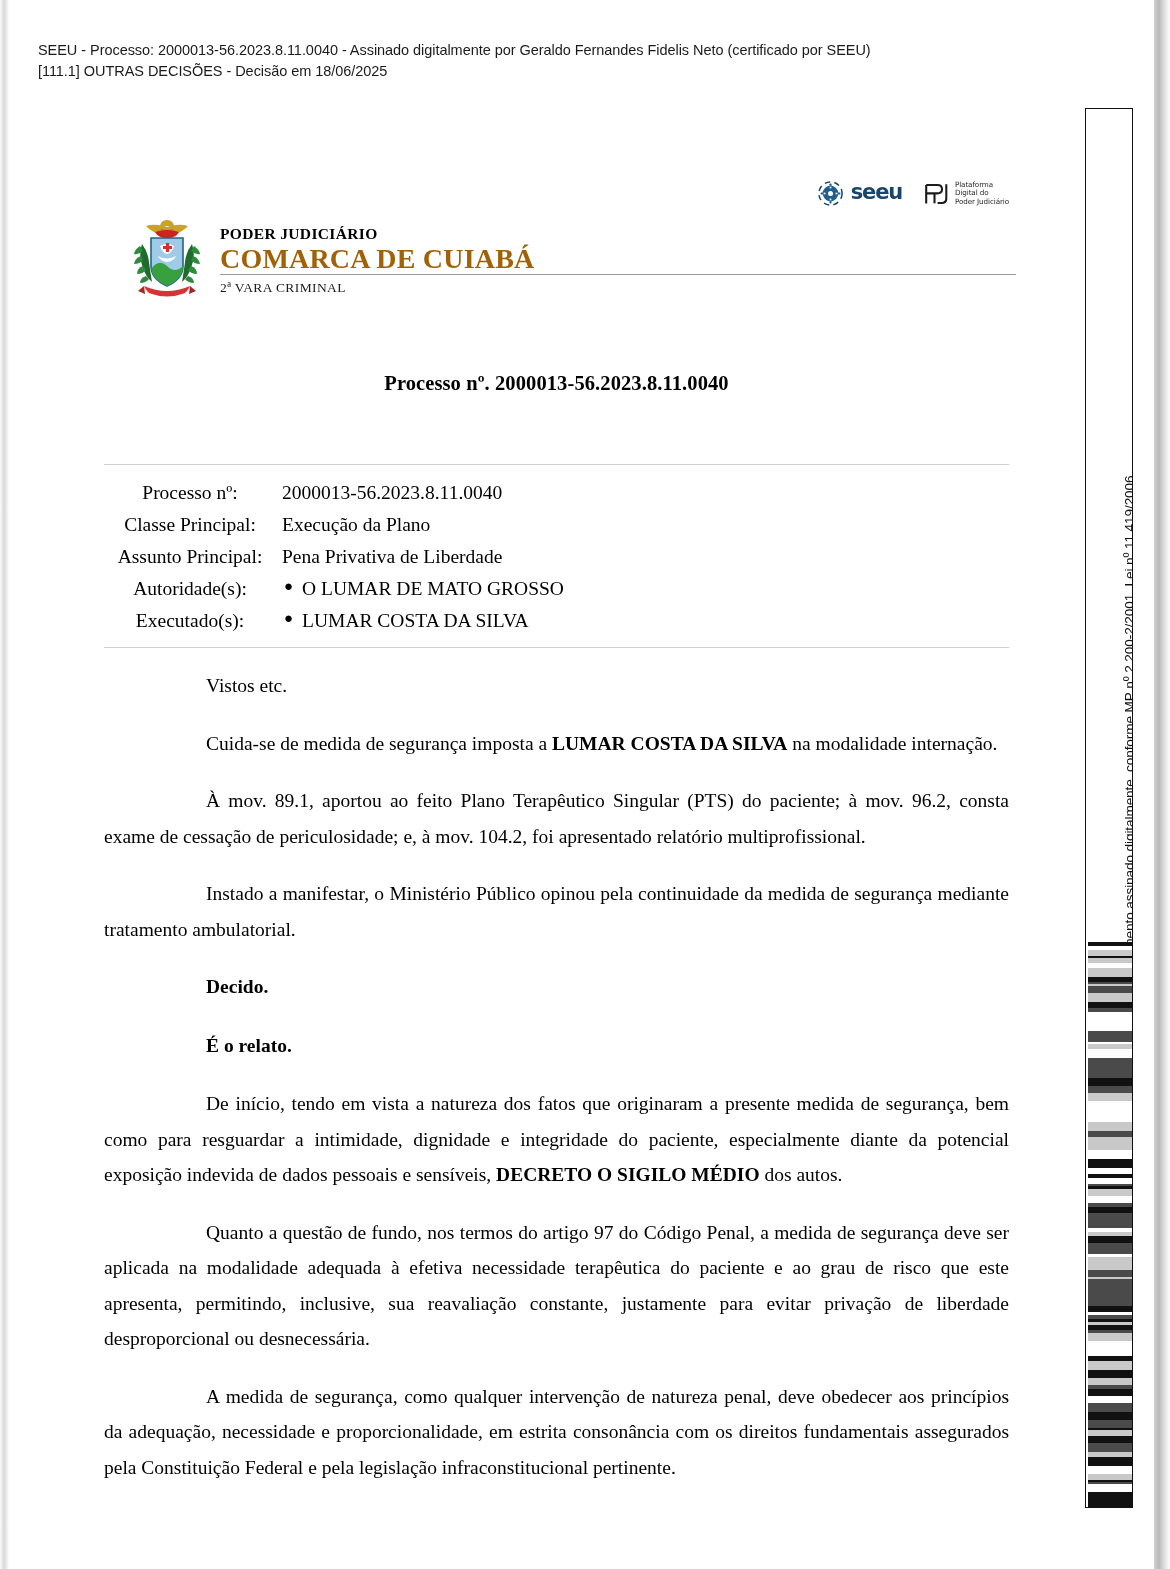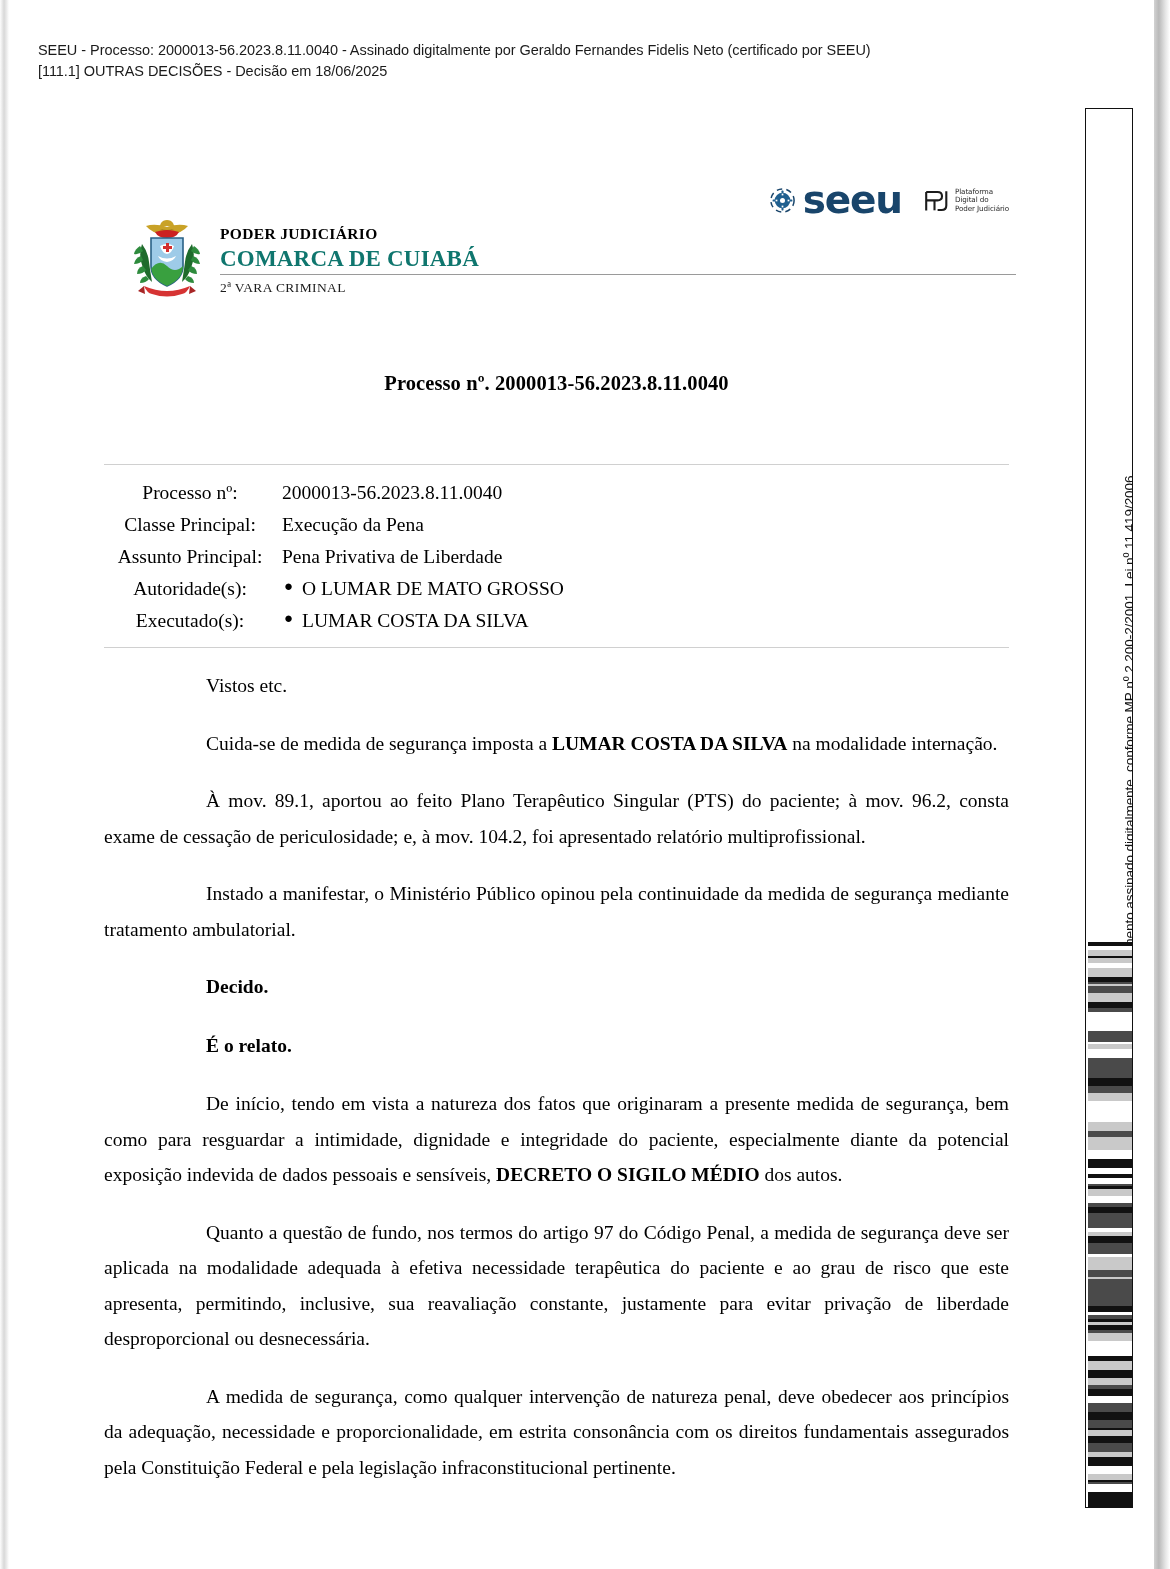--- a/index.html
+++ b/index.html
@@ -68,21 +68,21 @@
     gap: 22px;
   }
   .seeu-mark {
     display: flex;
     align-items: center;
     gap: 7px;
   }
   .seeu-gear { display:block; }
   .seeu-word {
     font-family: "DejaVu Sans", sans-serif;
-    font-size: 39px;
+    font-size: 21px;
     font-weight: 700;
     color: #19456b;
     letter-spacing: -1.2px;
     line-height: 1;
     padding-bottom: 2px;
   }
   .pj-mark { display: flex; align-items: center; gap: 6px; }
   .pj-text {
     font-family: "DejaVu Sans", sans-serif;
     font-size: 7.2px;
@@ -107,23 +107,23 @@
     font-family: "Liberation Serif", serif;
     font-weight: 700;
     font-size: 15.5px;
     letter-spacing: 0.35px;
     color: #000;
     line-height: 20px;
   }
   .court-l2 {
     font-family: "Liberation Serif", serif;
     font-weight: 700;
-    font-size: 23px;
+    font-size: 28px;
     letter-spacing: 0.2px;
-    color: #0f766e;
+    color: #a16207;
     line-height: 29px;
     border-bottom: 1px solid #9a9a9a;
     padding-bottom: 1px;
     margin-bottom: 4px;
   }
   .court-l3 {
     font-family: "Liberation Serif", serif;
     font-size: 13.5px;
     letter-spacing: 0.4px;
     color: #1c1c1c;
@@ -368,21 +368,21 @@
 
     <div class="proc-title">Processo nº. 2000013-56.2023.8.11.0040</div>
 
     <div class="meta-block" id="meta-block">
         <div class="meta-row">
           <div class="meta-label">Processo nº:</div>
           <div class="meta-value">2000013-56.2023.8.11.0040</div>
         </div>
         <div class="meta-row">
           <div class="meta-label">Classe Principal:</div>
-          <div class="meta-value">Execução da Pena</div>
+          <div class="meta-value">Execução da Plano</div>
         </div>
         <div class="meta-row">
           <div class="meta-label">Assunto Principal:</div>
           <div class="meta-value">Pena Privativa de Liberdade</div>
         </div>
         <div class="meta-row">
           <div class="meta-label">Autoridade(s):</div>
           <div class="meta-value bulleted">
             <span class="bullet-dot">●</span>
             <span>O LUMAR DE MATO GROSSO</span>

